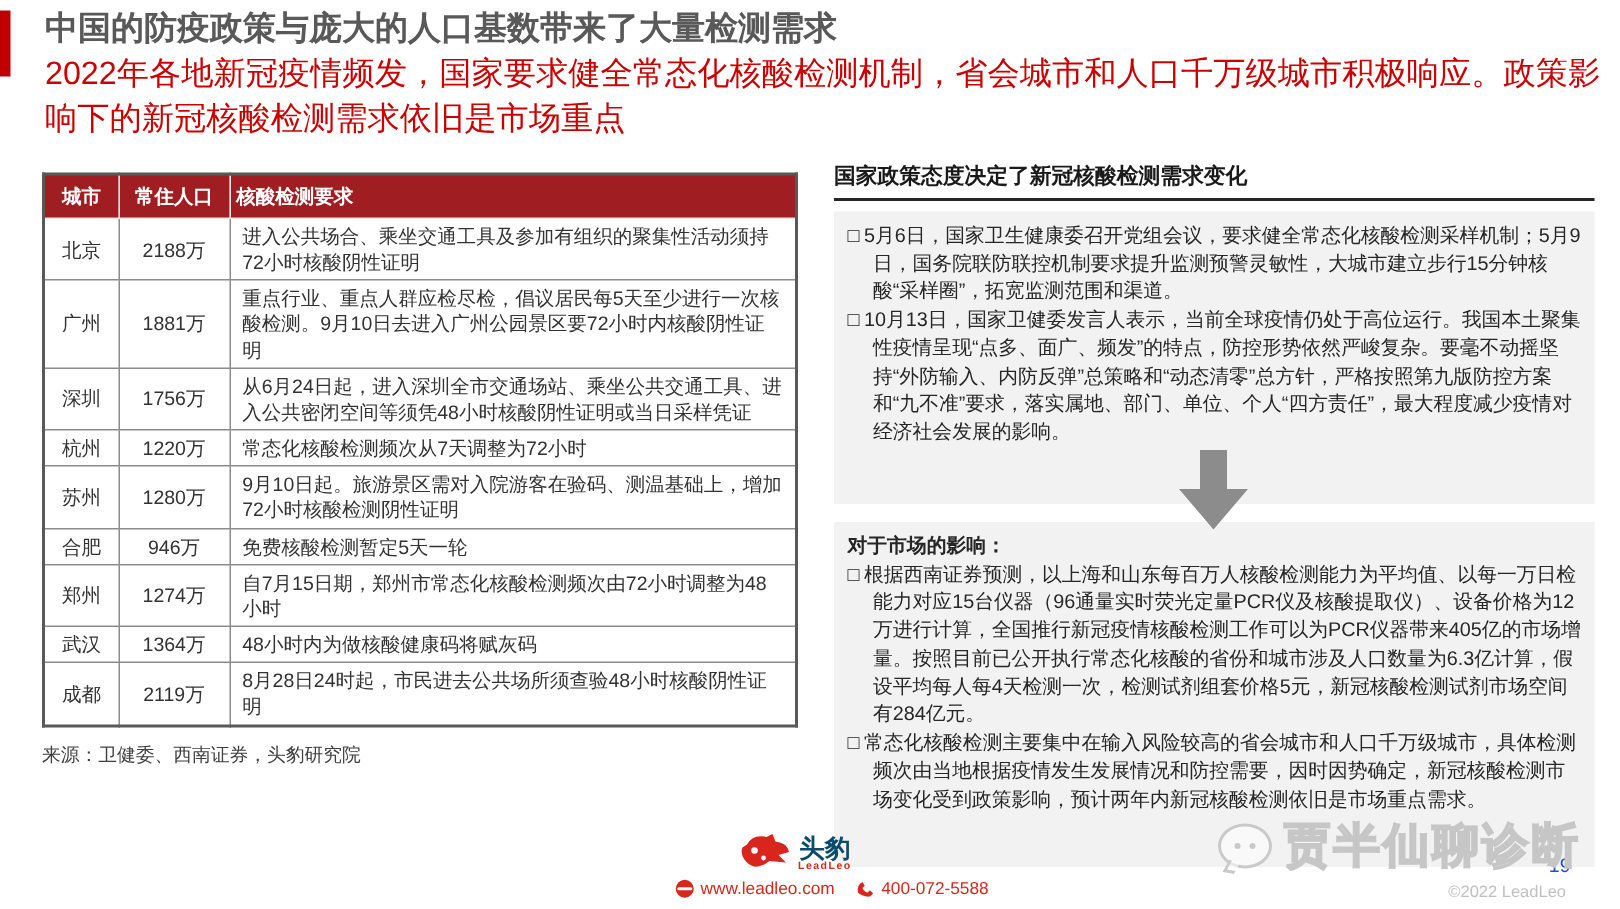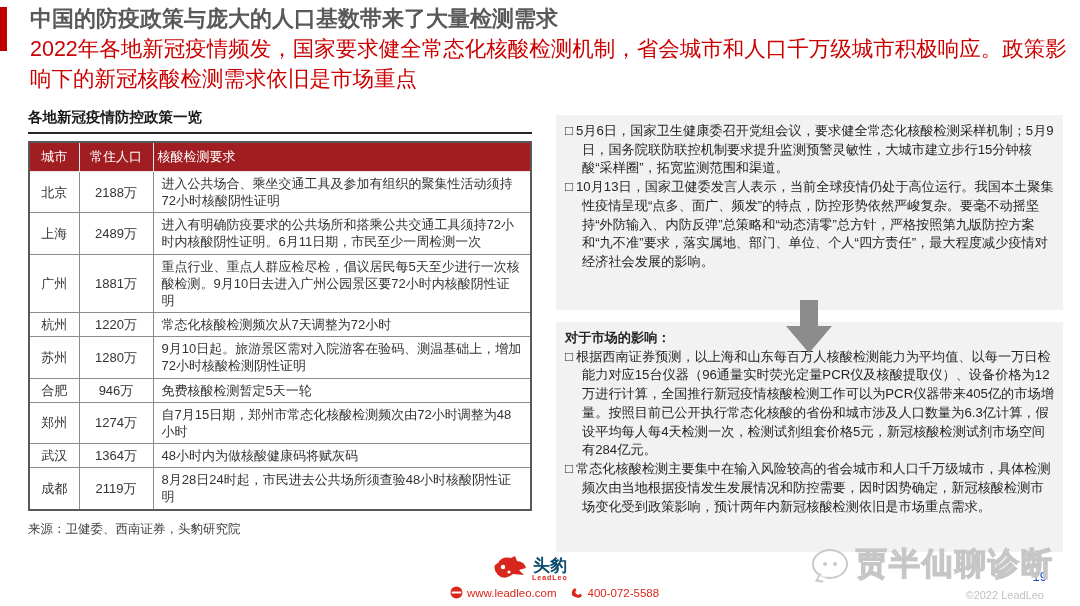--- a/index.html
+++ b/index.html
@@ -19,21 +19,21 @@
   .left-col  { position: absolute; left: 28px;  top: 108px; width: 504px; }
   .right-col { position: absolute; left: 556px; top: 108px; width: 507px; }
   .section-title {
     font-size: 14.5px; font-weight: bold; color: #1a1a1a;
     padding-bottom: 5px; border-bottom: 2px solid #262626; white-space: nowrap;
   }
 
   
   table.policy { width: 100%; border-collapse: collapse; margin-top: 7px; border: 2px solid #595959; }
   table.policy th {
-    background: #A01E22; color: #ffffff; font-size: 13px; font-weight: normal;
+    background: #A01E22; color: #ffffff; font-size: 13px; font-weight: bold;
     padding: 5px 4px; border: 1px solid #e8e8e8; text-align: center;
   }
   table.policy th.req-h { text-align: left; padding-left: 4px; }
   table.policy td {
     border: 1px solid #8c8c8c; font-size: 13px; color: #333333;
     padding: 3px 8px; line-height: 1.32; vertical-align: middle; text-align: center;
   }
   table.policy td.req { text-align: left; padding: 3px 8px; }
   col.c-city { width: 50px; } col.c-pop { width: 74px; }
 
@@ -76,21 +76,20 @@
   }
 </style>
 </head>
 <body>
 
 <div class="accent-bar"></div>
 <div class="page-title">中国的防疫政策与庞大的人口基数带来了大量检测需求</div>
 <div class="page-subtitle">2022年各地新冠疫情频发，国家要求健全常态化核酸检测机制，省会城市和人口千万级城市积极响应。政策影响下的新冠核酸检测需求依旧是市场重点</div>
 
 <div class="left-col">
-  <div class="section-title">各地新冠疫情防控政策一览</div>
 
   <table class="policy">
     <colgroup>
         <col class="c-city">
         <col class="c-pop">
         <col>
       </colgroup>
     <thead>
       <tr>
         <th>城市</th>
@@ -98,30 +97,30 @@
         <th class="req-h">核酸检测要求</th>
       </tr>
     </thead>
     <tbody>
       <tr>
         <td>北京</td>
         <td>2188万</td>
         <td class="req">进入公共场合、乘坐交通工具及参加有组织的聚集性活动须持72小时核酸阴性证明</td>
       </tr>
       <tr>
-        <td>上海</td>
-        <td>2489万</td>
-        <td class="req">进入有明确防疫要求的公共场所和搭乘公共交通工具须持72小时内核酸阴性证明。6月11日期，市民至少一周检测一次</td>
-      </tr>
-      <tr>
         <td>广州</td>
         <td>1881万</td>
         <td class="req">重点行业、重点人群应检尽检，倡议居民每5天至少进行一次核酸检测。9月10日去进入广州公园景区要72小时内核酸阴性证明</td>
       </tr>
       <tr>
+        <td>深圳</td>
+        <td>1756万</td>
+        <td class="req">从6月24日起，进入深圳全市交通场站、乘坐公共交通工具、进入公共密闭空间等须凭48小时核酸阴性证明或当日采样凭证</td>
+      </tr>
+      <tr>
         <td>杭州</td>
         <td>1220万</td>
         <td class="req">常态化核酸检测频次从7天调整为72小时</td>
       </tr>
       <tr>
         <td>苏州</td>
         <td>1280万</td>
         <td class="req">9月10日起。旅游景区需对入院游客在验码、测温基础上，增加72小时核酸检测阴性证明</td>
       </tr>
       <tr>
@@ -144,20 +143,21 @@
         <td>2119万</td>
         <td class="req">8月28日24时起，市民进去公共场所须查验48小时核酸阴性证明</td>
       </tr>
     </tbody>
   </table>
 
   <div class="source-note">来源：卫健委、西南证券，头豹研究院</div>
 </div>
 
 <div class="right-col">
+  <div class="section-title">国家政策态度决定了新冠核酸检测需求变化</div>
 
   <div class="gray-box box1">
     <div class="bullet"><span class="marker">□</span><span>5月6日，国家卫生健康委召开党组会议，要求健全常态化核酸检测采样机制；5月9日，国务院联防联控机制要求提升监测预警灵敏性，大城市建立步行15分钟核酸“采样圈”，拓宽监测范围和渠道。</span></div>
     <div class="bullet"><span class="marker">□</span><span>10月13日，国家卫健委发言人表示，当前全球疫情仍处于高位运行。我国本土聚集性疫情呈现“点多、面广、频发”的特点，防控形势依然严峻复杂。要毫不动摇坚持“外防输入、内防反弹”总策略和“动态清零”总方针，严格按照第九版防控方案和“九不准”要求，落实属地、部门、单位、个人“四方责任”，最大程度减少疫情对经济社会发展的影响。</span></div>
   </div>
 
   <svg class="flow-arrow" width="46" height="53" viewBox="0 0 46 53">
     <path d="M14 0 H32 V26 H46 L23 53 L0 26 H14 Z" fill="#8C8C8C"></path>
   </svg>
 

